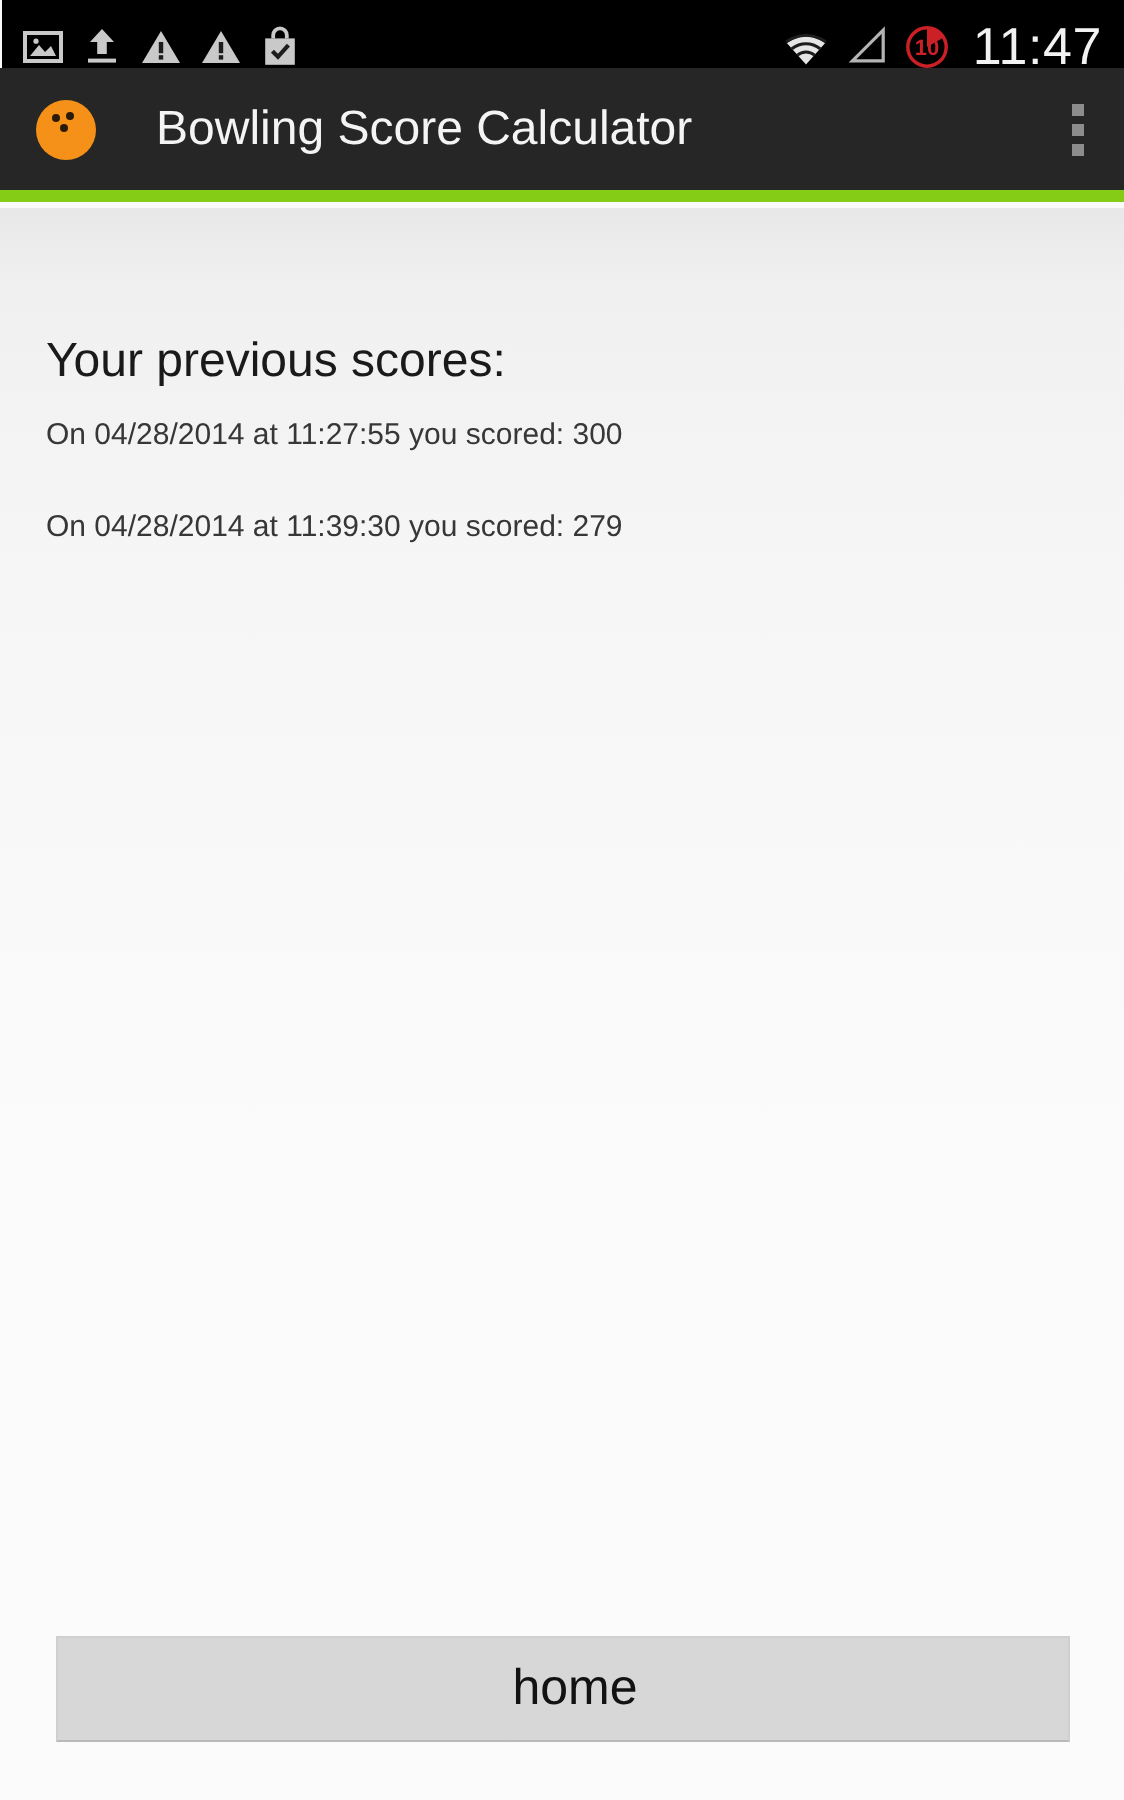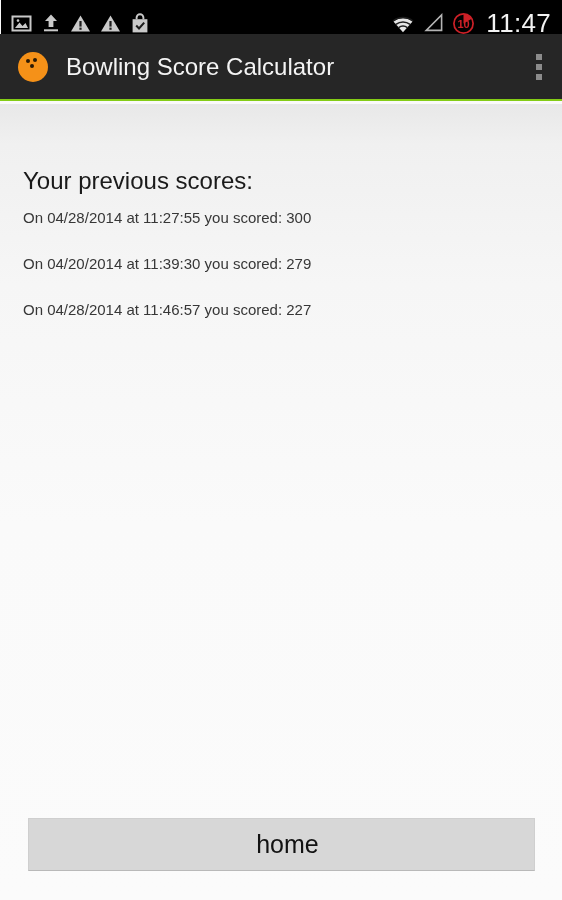--- a/index.html
+++ b/index.html
@@ -61,21 +61,22 @@
     position: absolute;
     top: 34px; left: 0;
     width: 562px;
     height: 67px;
     background: #262626;
     display: flex;
     align-items: center;
     box-sizing: border-box;
     padding-left: 18px;
     padding-right: 2px;
-    border-bottom: 2px solid #84cc16;
+    border-bottom: 6px solid #84cc16;
+    gap: 12px;
   }
   .app-icon {
     width: 30px;
     height: 30px;
     border-radius: 50%;
     background: #f59118;
     position: relative;
     flex: 0 0 auto;
   }
   .app-icon i {
@@ -263,20 +264,19 @@
       <span></span>
     </div>
   </div>
 
   <div class="content">
 
     <div class="page-heading">Your previous scores:</div>
 
     <div class="score-list">
       <div class="score-line">On 04/28/2014 at 11:27:55 you scored: 300</div>
-      <div class="score-line">On 04/20/2014 at 11:39:30 you scored: 279</div>
-      <div class="score-line">On 04/28/2014 at 11:46:57 you scored: 227</div>
+      <div class="score-line">On 04/28/2014 at 11:39:30 you scored: 279</div>
     </div>
 
     <div class="home-button">home</div>
   </div>
 
 </div>
 
 </body></html>

